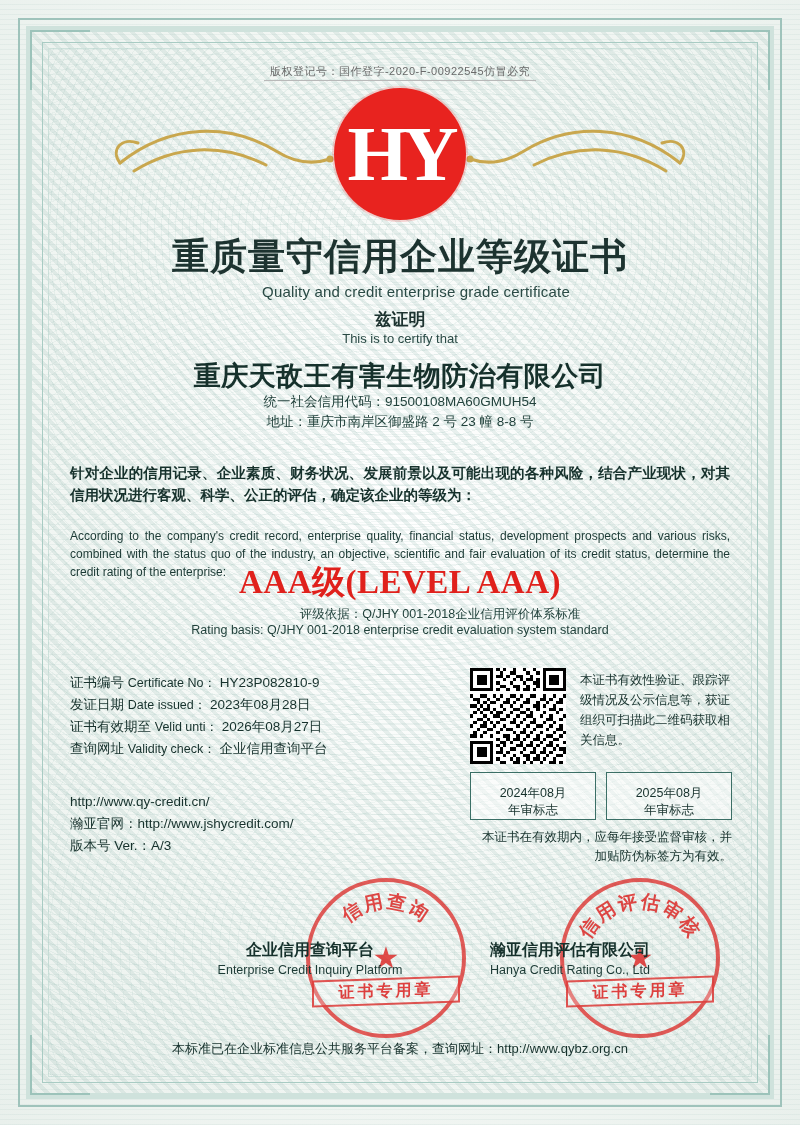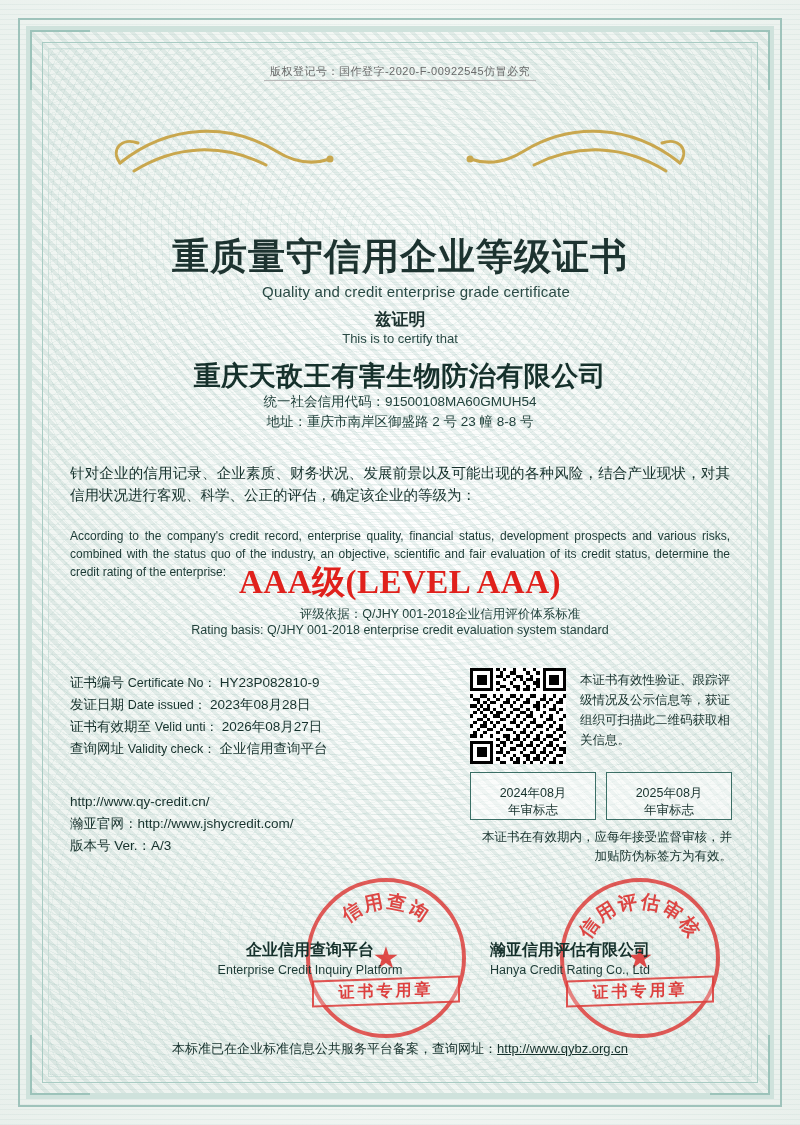--- a/index.html
+++ b/index.html
@@ -117,21 +117,21 @@
   }
   .address{
     position:absolute;top:413px;left:0;width:800px;text-align:center;
     font-size:13.5px;color:#22423c;
   }
 
   .para{
     position:absolute;top:462px;left:70px;width:660px;
     font-size:14px;color:#16312c;line-height:1.55;text-align:justify;
   }
-  .para .cn{font-size:14.5px;}
+  .para .cn{font-size:14.5px;font-weight:bold;}
   .para .en{font-size:12px;line-height:1.5;color:#1c3a35;margin-top:20px;}
 
   .level{
     position:absolute;top:560px;left:0;width:800px;text-align:center;
     font-family:"Liberation Serif", serif;
     font-size:33px;font-weight:700;color:#e0211c;letter-spacing:0.5px;
   }
   .basis-cn{
     position:absolute;top:606px;left:0;width:800px;text-align:center;
     font-size:12.5px;color:#22423c;padding-left:40px;
@@ -214,21 +214,21 @@
   }
   .signer.l{left:160px;}
   .signer.r{left:420px;}
   .signer .cn{font-size:16px;color:#16312c;font-weight:600;}
   .signer .en{font-size:12.5px;color:#1c3a35;margin-top:2px;}
 
   .footer{
     position:absolute;top:1040px;left:0;width:800px;text-align:center;
     font-size:13px;color:#16312c;
   }
-  .footer .u{text-decoration:underline;}
+  .footer .u{}
 </style>
 </head>
 <body>
 
 <div class="cert">
 
   <div class="frame-outer"></div>
   <div class="frame-mid"></div>
   <div class="frame-inner"></div>
   <div class="frame-inner2"></div>
@@ -254,20 +254,23 @@
           <path d="M586 66 C544 40, 498 38, 454 60"></path>
           <path d="M600 58 C610 44, 598 32, 582 38"></path>
         </g>
         <g fill="#c9a74e">
           <circle cx="250" cy="54" r="3.5"></circle>
           <circle cx="390" cy="54" r="3.5"></circle>
         </g>
       </svg>
     </div>
 
+    <div class="logo">
+      <span class="glyph">HY</span>
+    </div>
 
     <div class="title-cn">重质量守信用企业等级证书</div>
     <div class="title-en">Quality and credit enterprise grade certificate</div>
 
     <div class="certify-cn">兹证明</div>
     <div class="certify-en">This is to certify that</div>
 
     <div class="company">重庆天敌王有害生物防治有限公司</div>
     <div class="usci">统一社会信用代码：91500108MA60GMUH54</div>
     <div class="address">地址：重庆市南岸区御盛路 2 号 23 幢 8-8 号</div>

